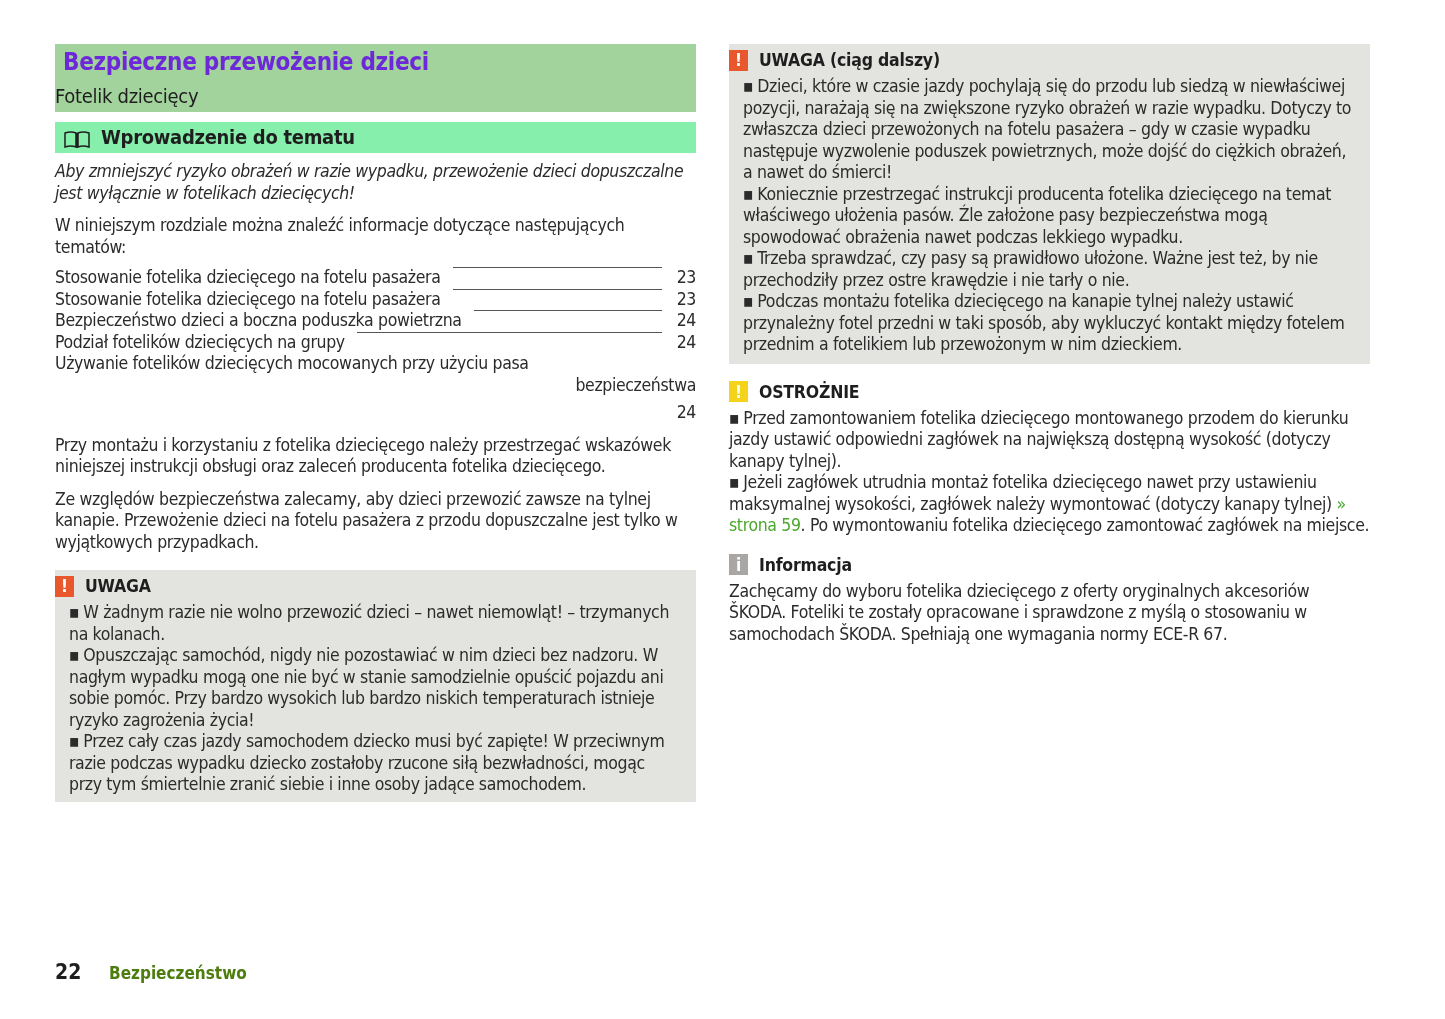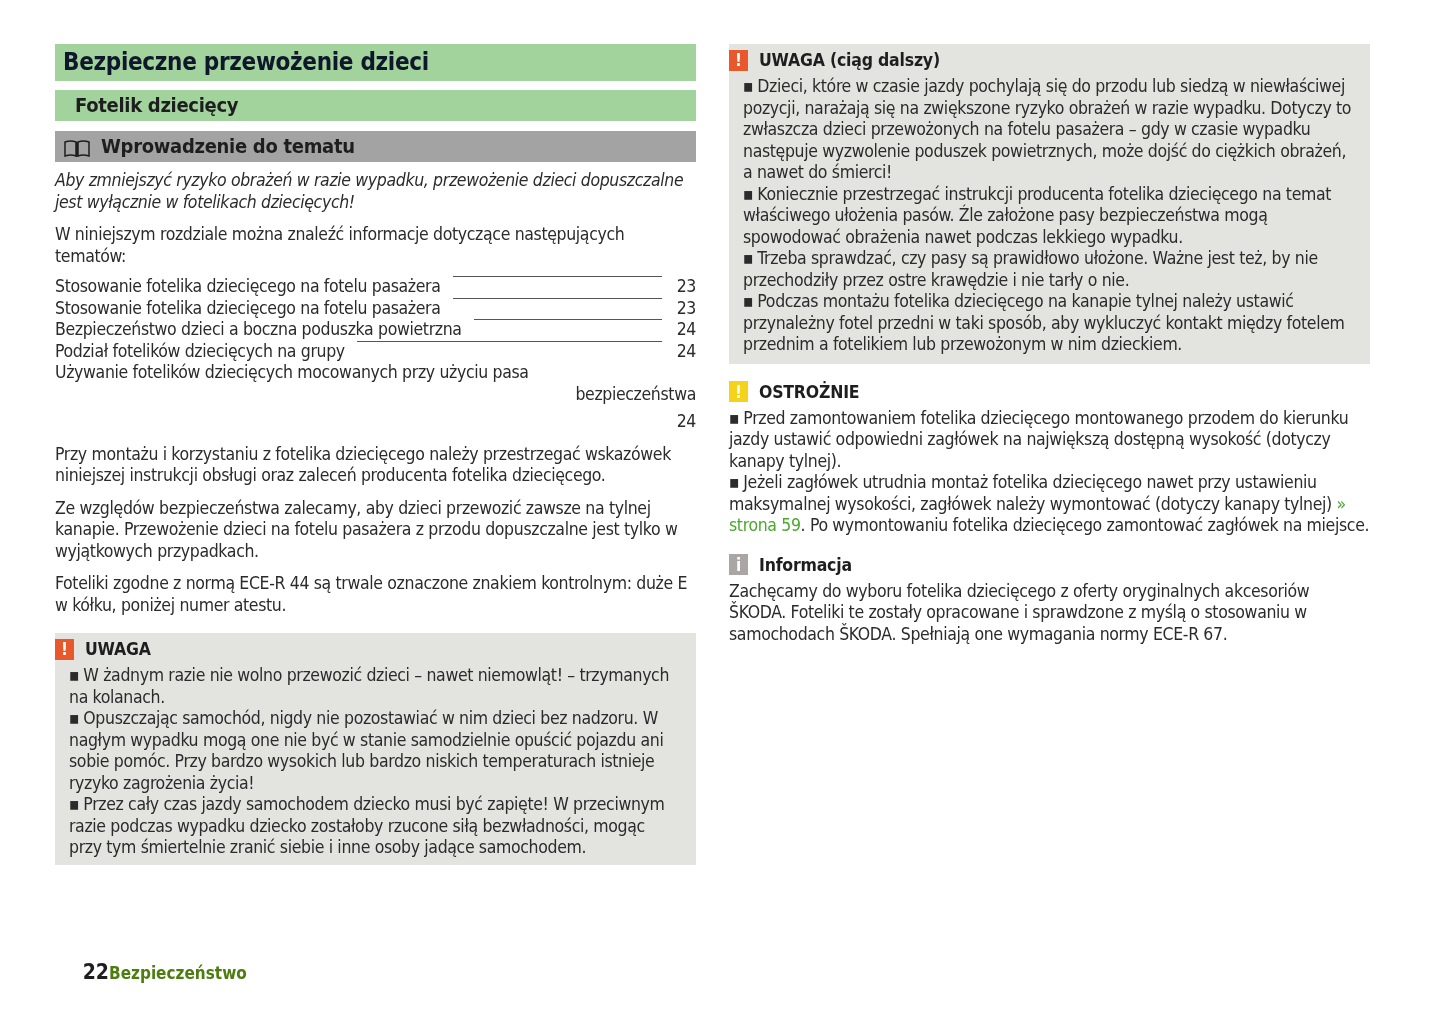--- a/index.html
+++ b/index.html
@@ -6,28 +6,28 @@
   body {
     width: 1445px; height: 1019px; background: #ffffff; position: relative; overflow: hidden;
     font-family: "DejaVu Sans Condensed", "Liberation Sans Narrow", "Liberation Sans", sans-serif;
     color: #2b2b2b;
   }
   .col-left { position: absolute; left: 55px; top: 44px; width: 641px; }
   .col-right { position: absolute; left: 729px; top: 44px; width: 641px; }
 
   .h1 {
     background: #a3d39c; height: 37px; line-height: 37px; padding-left: 8px;
-    font-size: 24px; font-weight: bold; color: #0f172a; letter-spacing: -0.3px;
+    font-size: 24px; font-weight: bold; color: #6d28d9; letter-spacing: -0.3px;
   }
   .h2 {
-    background: #a3d39c; height: 31px; line-height: 31px; padding-left: 20px; margin-top: 9px;
-    font-size: 20px; font-weight: bold; color: #1e1e1e; letter-spacing: -0.3px;
+    background: #a3d39c; height: 31px; line-height: 31px; padding-left: 0; 
+    font-size: 20px; font-weight: normal; color: #1e1e1e; letter-spacing: -0.3px;
   }
   .h3 {
-    background: #a3a3a3; height: 31px; line-height: 31px; padding-left: 8px; margin-top: 10px;
+    background: #86efac; height: 31px; line-height: 31px; padding-left: 8px; margin-top: 10px;
     font-size: 20px; font-weight: bold; color: #1e1e1e; display: flex; align-items: center; letter-spacing: -0.3px;
   }
   .h3 .book { width: 28px; height: 20px; margin-right: 10px; display: inline-block; }
 
   p, .toc-row, .warn-body, .info-body {
     font-size: 17.5px; line-height: 21.5px; letter-spacing: -0.35px; margin: 0;
   }
   .intro { font-style: italic; margin-top: 8px; }
   .para { margin-top: 11px; }
 
@@ -49,21 +49,21 @@
   .badge.yellow { background: #f4d31a; }
   .badge.grey { background: #a9a6a3; }
   .box-title { font-size: 17.5px; font-weight: bold; color: #1e1e1e; letter-spacing: -0.2px; }
   .warn-body { margin-top: 4px; }
   .bullet-item::before { content: "\25AA"; margin-right: 4px; }
 
   .plain-head { display: flex; align-items: center; height: 24px; }
   .link { color: #4ba82e; }
 
   .footer { position: absolute; left: 55px; top: 960px; display: flex; align-items: baseline; }
-  .footer .pnum { font-size: 21px; font-weight: bold; color: #1e1e1e; width: 54px; text-align: right; }
+  .footer .pnum { font-size: 21px; font-weight: bold; color: #1e1e1e; width: 54px; }
   .footer .sect { font-size: 17px; font-weight: bold; color: #4d7c0f; }
 </style>
 </head>
 <body>
 
 <div class="col-left">
   <div class="h1">Bezpieczne przewożenie dzieci</div>
   <div class="h2">Fotelik dziecięcy</div>
   <div class="h3">
     <span class="book">
@@ -103,21 +103,20 @@
       <div class="line2">
         <span class="label">bezpieczeństwa</span>
         <span class="leader"></span>
         <span class="page">24</span>
       </div>
     </div>
   </div>
 
   <p class="para">Przy montażu i korzystaniu z fotelika dziecięcego należy przestrzegać wskazówek niniejszej instrukcji obsługi oraz zaleceń producenta fotelika dziecięcego.</p>
   <p class="para">Ze względów bezpieczeństwa zalecamy, aby dzieci przewozić zawsze na tylnej kanapie. Przewożenie dzieci na fotelu pasażera z przodu dopuszczalne jest tylko w wyjątkowych przypadkach.</p>
-  <p class="para">Foteliki zgodne z normą ECE-R 44 są trwale oznaczone znakiem kontrolnym: duże E w kółku, poniżej numer atestu.</p>
 
   <div class="box" style="margin-top:17px;">
     <div class="box-head">
       <span class="badge red">!</span>
       <span class="box-title">UWAGA</span>
     </div>
     <div class="warn-body">
       <div class="bullet-item">W żadnym razie nie wolno przewozić dzieci – nawet niemowląt! – trzymanych na kolanach.</div>
       <div class="bullet-item">Opuszczając samochód, nigdy nie pozostawiać w nim dzieci bez nadzoru. W nagłym wypadku mogą one nie być w stanie samodzielnie opuścić pojazdu ani sobie pomóc. Przy bardzo wysokich lub bardzo niskich temperaturach istnieje ryzyko zagrożenia życia!</div>
       <div class="bullet-item">Przez cały czas jazdy samochodem dziecko musi być zapięte! W przeciwnym razie podczas wypadku dziecko zostałoby rzucone siłą bezwładności, mogąc przy tym śmiertelnie zranić siebie i inne osoby jadące samochodem.</div>

